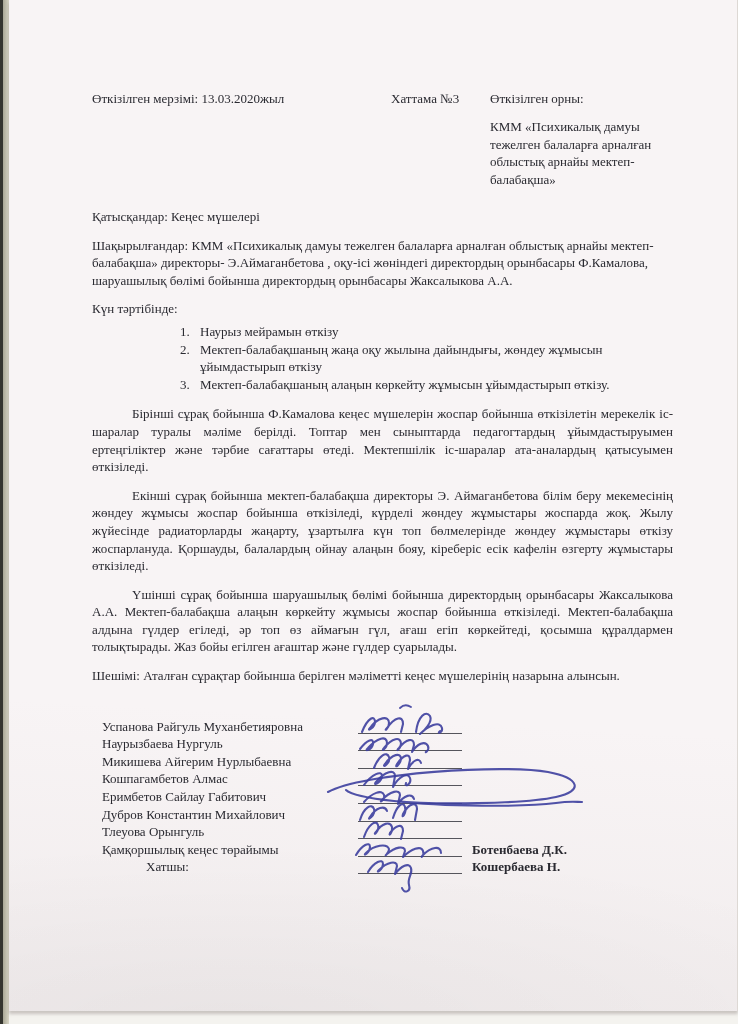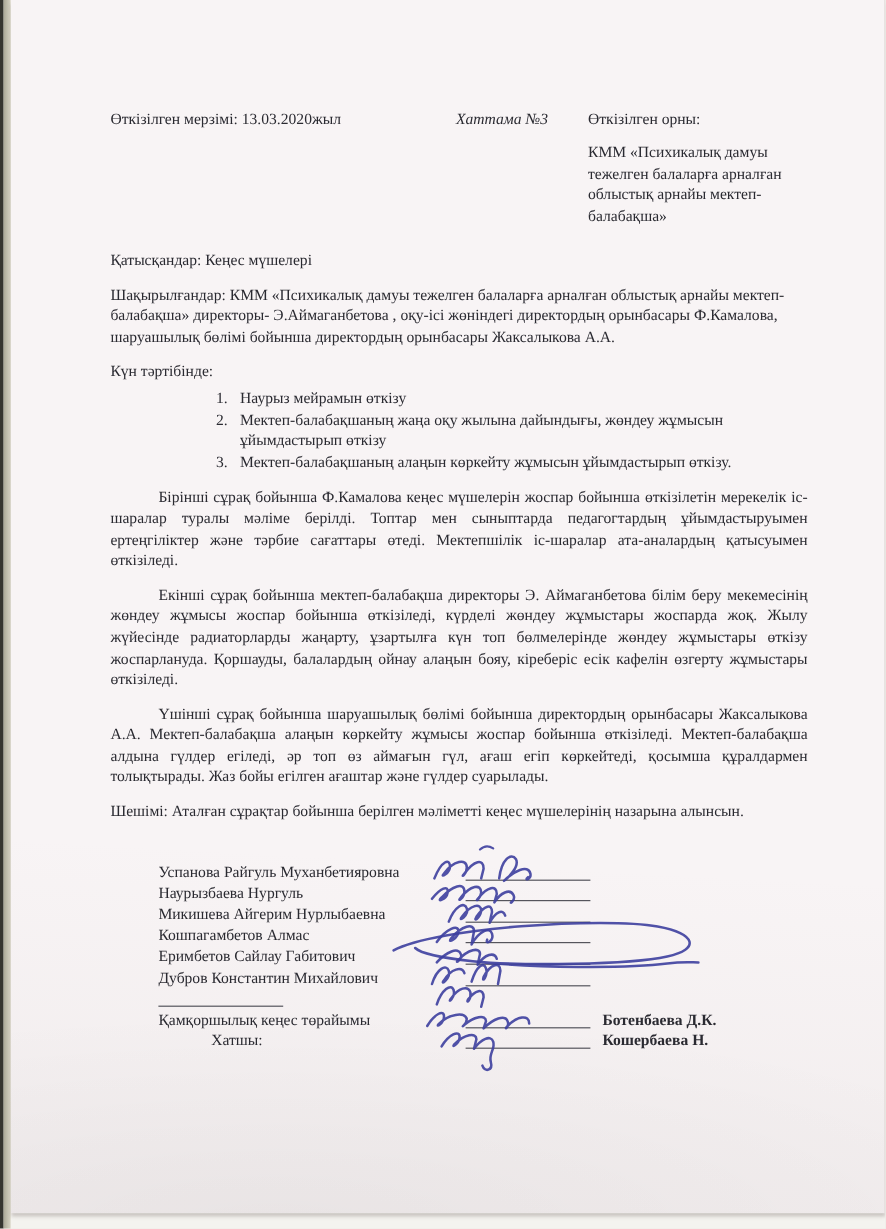--- a/index.html
+++ b/index.html
@@ -19,32 +19,32 @@
              radial-gradient(1200px 300px at 30% 101%, rgba(0,0,0,0.035), transparent 60%),
              linear-gradient(183deg, rgba(255,255,255,0) 70%, rgba(190,180,178,0.12) 98%),
              #f8f4f5;
            border-right:1px solid #ddd8d4;
            box-shadow:0 3px 3px rgba(120,110,105,0.35); color:#2a2a31; }
 
   .content { position:relative; padding:90px 64px 0 83px; font-size:13px; line-height:17.6px; }
 
   .header { position:relative; height:118px; }
   .hdr-date { position:absolute; left:0; top:0; white-space:nowrap; }
-  .hdr-protocol { position:absolute; left:288px; top:0; white-space:nowrap;font-style:italic; }
+  .hdr-protocol { position:absolute; left:299px; top:0; white-space:nowrap; }
   .hdr-place-label { position:absolute; left:398px; top:0; white-space:nowrap; }
   .hdr-place-value { position:absolute; left:398px; top:28px; width:196px; }
 
   p.block { margin-bottom:11px; }
   p.indent { text-indent:40px; text-align:justify; }
   .agenda-title { margin-bottom:5px; }
   ol.agenda { margin:1px 0 12px 0; padding-left:101px; }
   ol.agenda li { padding-left:7px; }
 
   .sig-block { position:relative; margin:33px 0 0 10px; height:175px; }
-  .sig-row { display:flex; height:17.6px;margin-left:30px; }
+  .sig-row { display:flex; height:17.6px; }
   .sig-name { width:256px; white-space:nowrap; }
   .sig-name.hatshy { padding-left:44px; }
   .sig-line { width:104px; height:15px; margin-top:1px; border-bottom:1px solid #55555c; }
   .sig-right { margin-left:10px; white-space:nowrap;font-weight:bold; }
 
   .ink { position:absolute; left:0; top:-14px; width:560px; height:200px; pointer-events:none; }
   .ink path { fill:none; stroke:#3d3f9e; stroke-width:1.8; stroke-linecap:round; stroke-linejoin:round; opacity:0.9; }
   .ink path.heavy { stroke-width:2.1; }
 </style>
 </head>
@@ -109,20 +109,21 @@
           <span class="sig-name">Еримбетов Сайлау Габитович</span>
           <span class="sig-line"></span>
           <span class="sig-right"></span>
         </div>
         <div class="sig-row">
           <span class="sig-name">Дубров Константин Михайлович</span>
           <span class="sig-line"></span>
           <span class="sig-right"></span>
         </div>
         <div class="sig-row">
+          <span class="sig-name">Тлеуова Орынгуль</span>
           <span class="sig-line"></span>
           <span class="sig-right"></span>
         </div>
         <div class="sig-row">
           <span class="sig-name">Қамқоршылық кеңес төрайымы</span>
           <span class="sig-line"></span>
           <span class="sig-right">Ботенбаева Д.К.</span>
         </div>
         <div class="sig-row">
           <span class="sig-name hatshy">Хатшы:</span>

